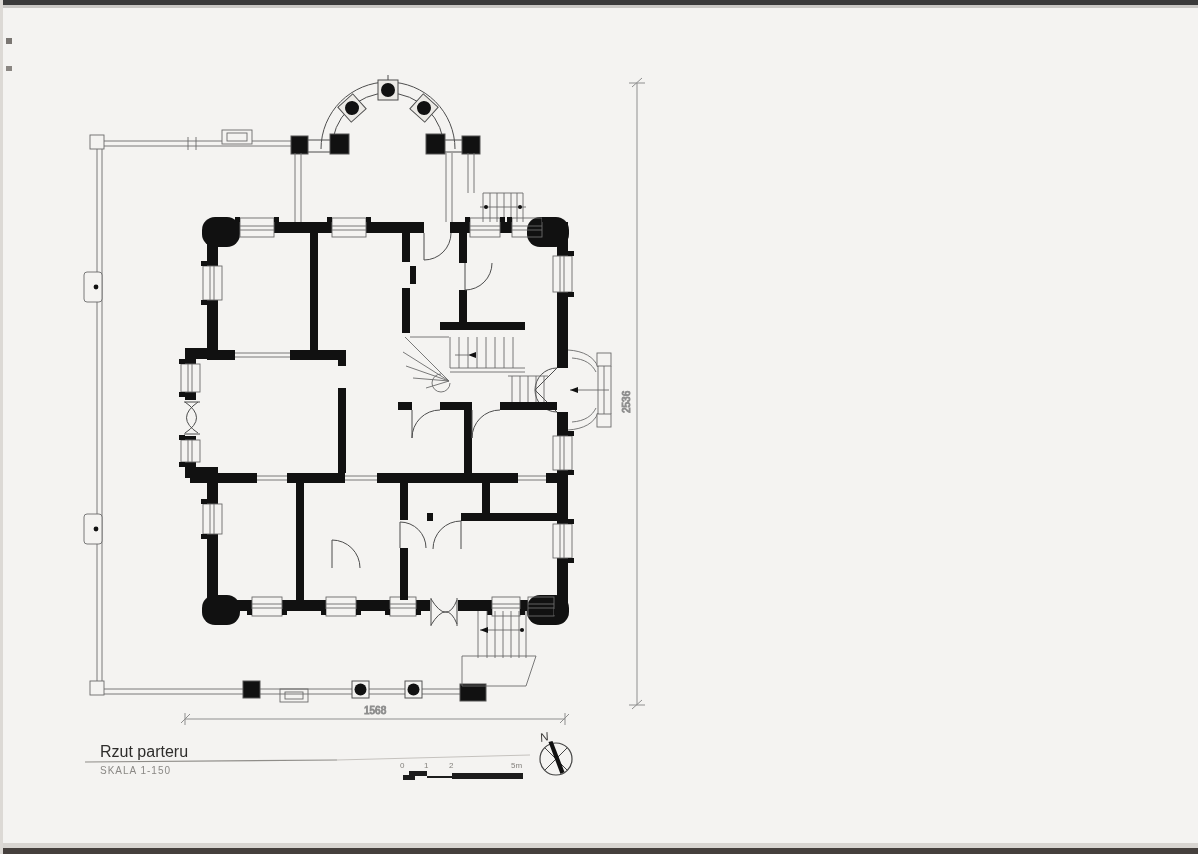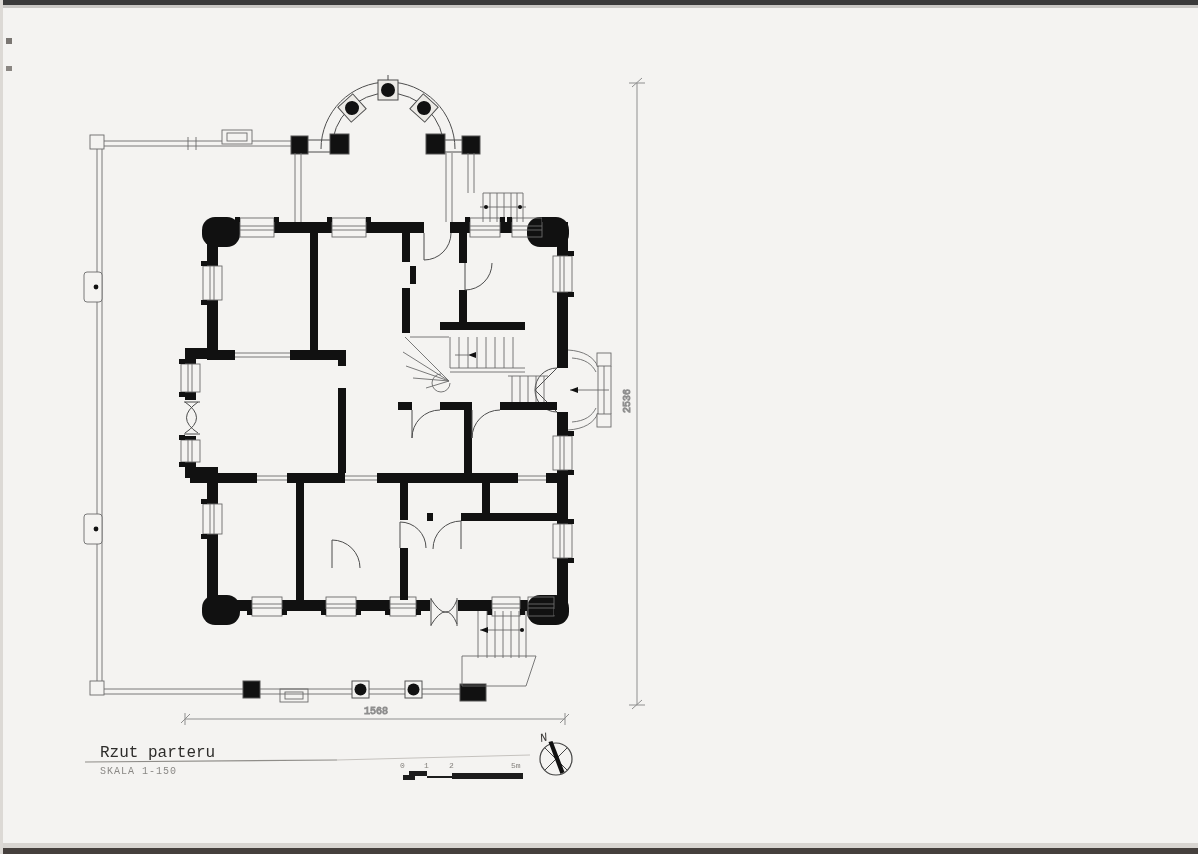--- a/index.html
+++ b/index.html
@@ -1,17 +1,17 @@
 <!DOCTYPE html>
 <html><head>
 <meta charset="utf-8">
 <style>
   html,body{margin:0;padding:0;background:#2b2b2b;}
   .page{position:relative;width:1198px;height:854px;background:#0f766e;overflow:hidden;
-        font-family:Liberation Mono, monospace;}
+        font-family:Liberation Sans, sans-serif;}
   svg{display:block}
   .ink{fill:#111;}
   .thin{stroke:#4d4d4d;stroke-width:1;fill:none;}
   .thin2{stroke:#6b6b6b;stroke-width:0.9;fill:none;}
   .dim{stroke:#8f8f8f;stroke-width:1;fill:none;}
   text{fill:#6e6c69;}
   .title-text{fill:#2e2d2b;font-size:16px;}
   .scale-text{fill:#8a8885;font-size:10px;letter-spacing:1px;}
   .dim-text{fill:#84817d;font-size:10px;}
   .sb-text{fill:#84817d;font-size:8px;}

